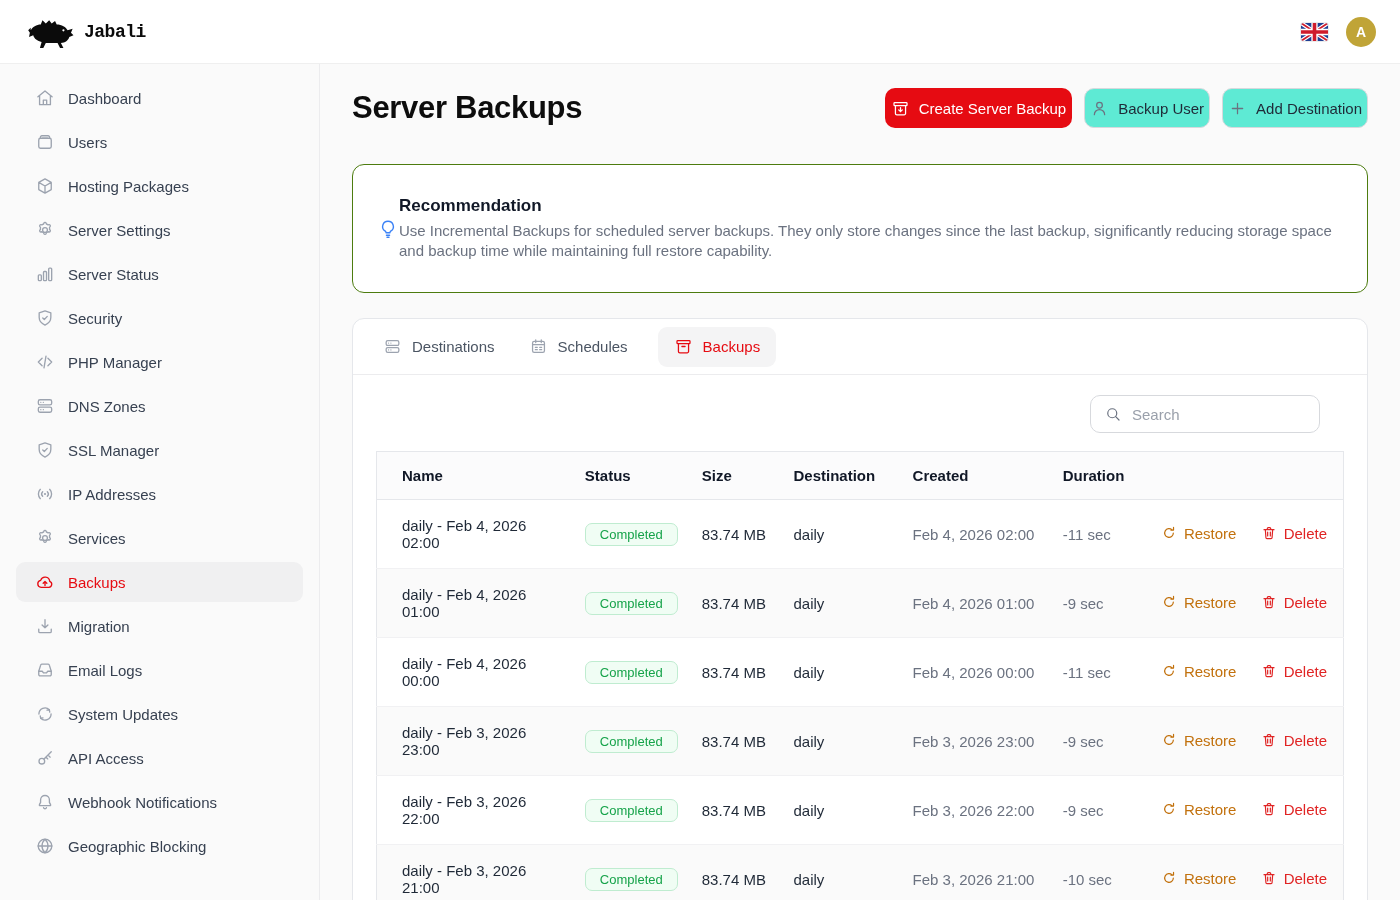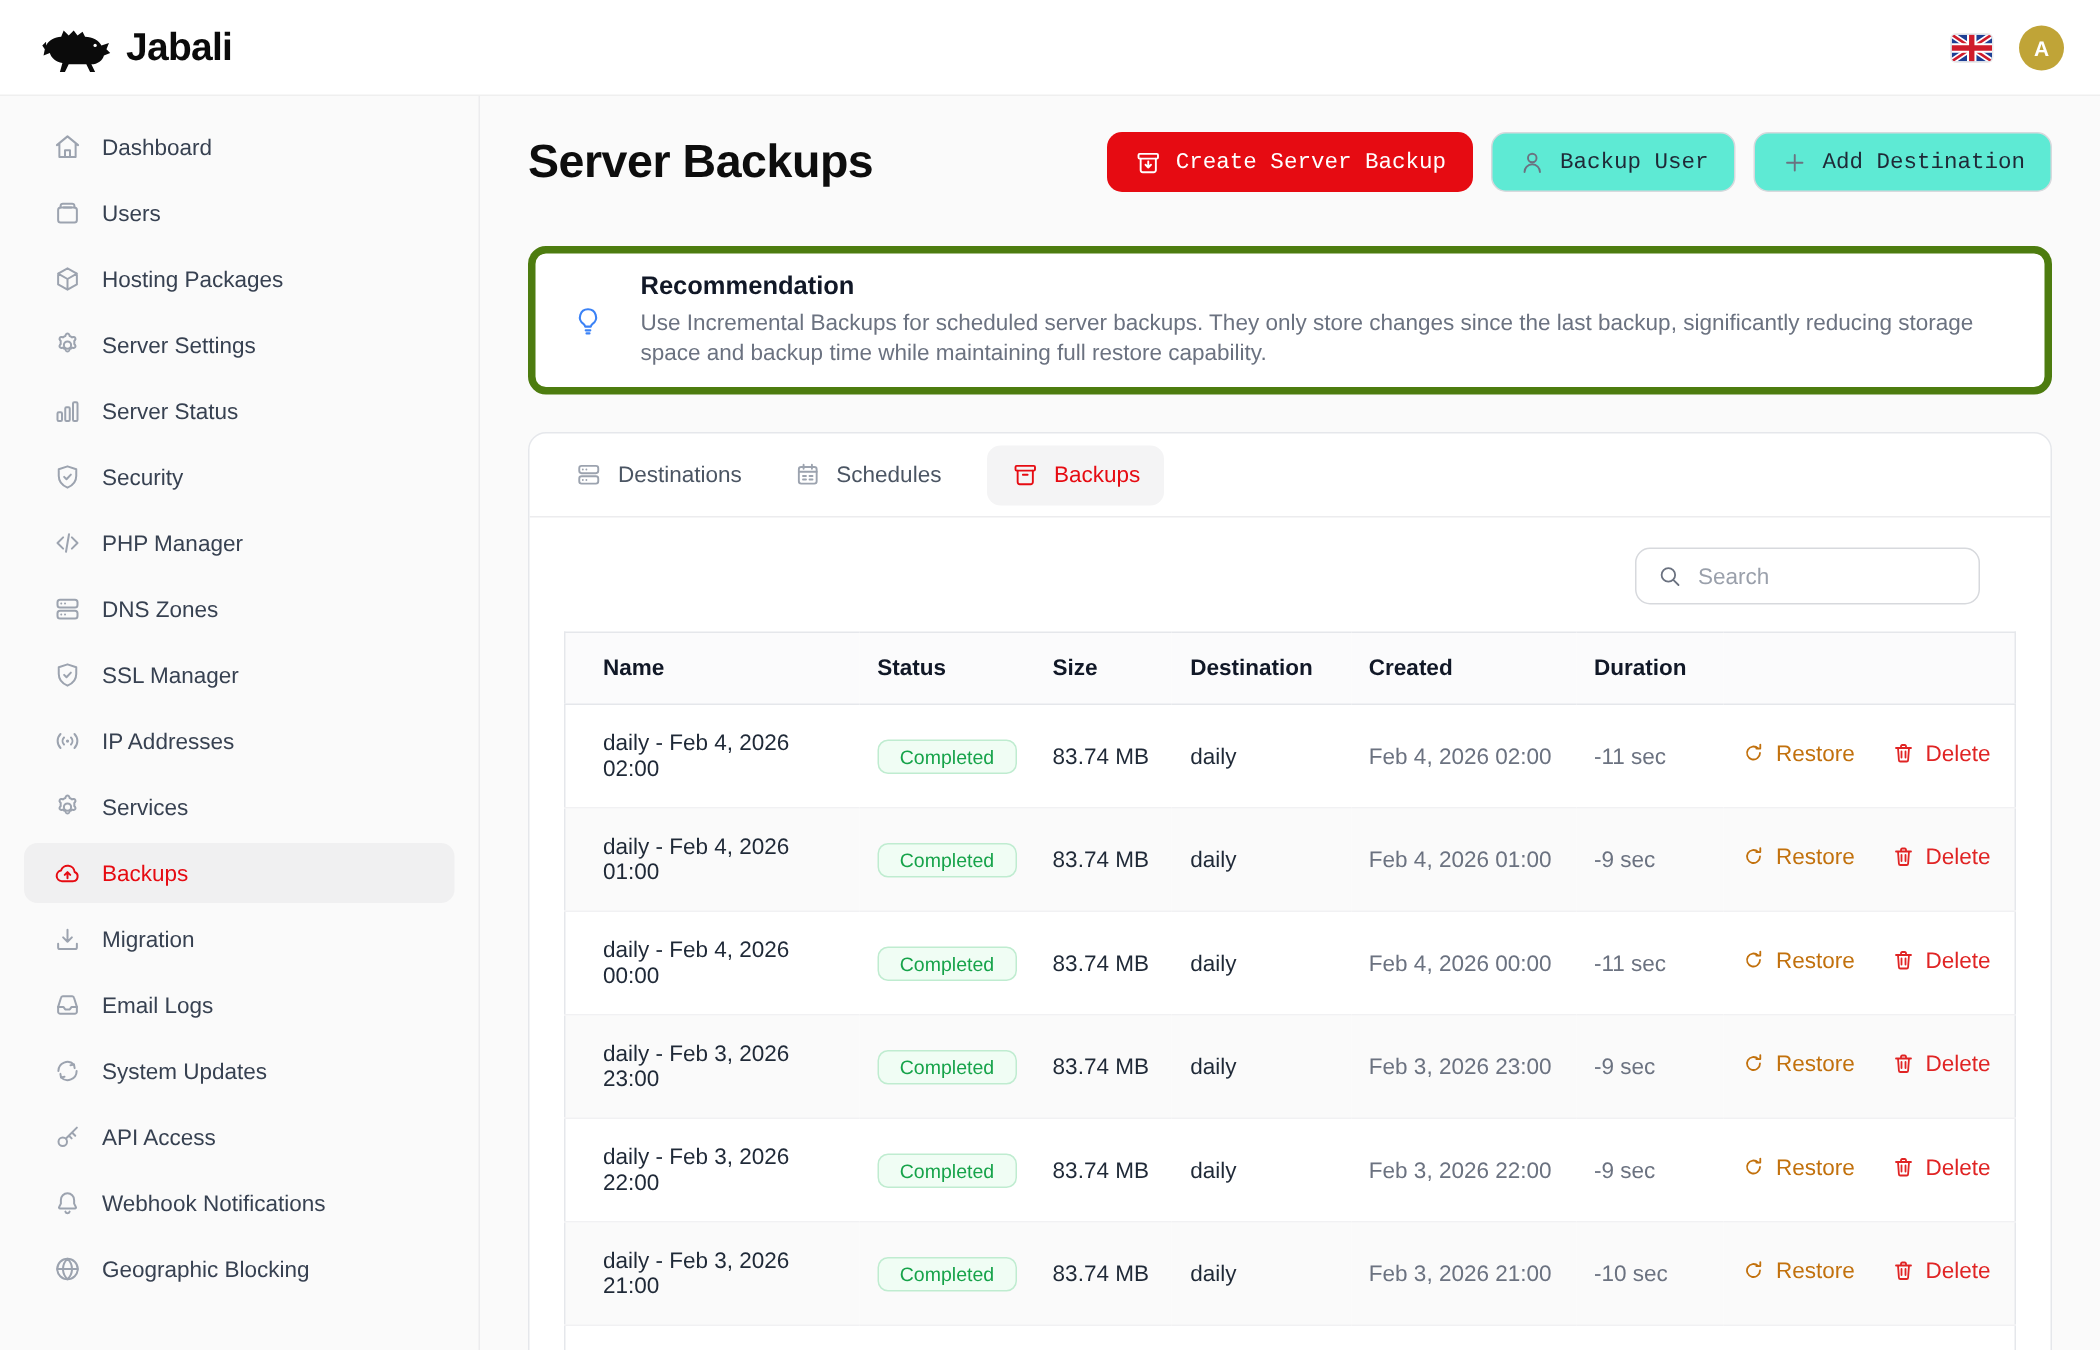--- a/index.html
+++ b/index.html
@@ -11,21 +11,21 @@
   svg { display:block; }
   .ic { width:20px; height:20px; stroke:currentColor; fill:none; stroke-width:1.6; stroke-linecap:round; stroke-linejoin:round; flex:none; }
 
   
   .topbar {
     height:64px; background:#fff; border-bottom:1px solid #efefef;
     display:flex; align-items:center; justify-content:space-between; padding:0 24px;
   }
   .brand { display:flex; align-items:center; gap:8px; }
   .brand-logo { width:52px; height:36px; }
-  .brand-name { font-size:26px; font-weight:800; color:#0b0b0b; letter-spacing:-0.5px; }
+  .brand-name { font-size:18px; font-weight:800; color:#0b0b0b; letter-spacing:-0.5px;font-family:Liberation Mono, monospace; }
   .topbar-right { display:flex; align-items:center; gap:18px; }
   .flag { width:27px; height:18px; border-radius:3px; overflow:hidden; box-shadow:0 0 0 1px rgba(0,0,0,.08); cursor:pointer; }
   .avatar {
     width:30px; height:30px; border-radius:50%; background:var(--avatar_bg,#c0a437);
     color:#fff; font-weight:700; font-size:14px; display:flex; align-items:center; justify-content:center; cursor:pointer;
   }
 
   
   .layout { display:flex; height:836px; }
   .sidebar {
@@ -40,33 +40,33 @@
   .side-item.active { background:#f0f0f1; color:var(--accent,#e60b12); font-weight:500; }
   .side-item.active .ic { color:var(--accent,#e60b12); }
 
   .main { flex:1; padding:24px 32px 0; overflow:hidden; }
 
   
   .title-row { display:flex; align-items:center; justify-content:space-between; margin-bottom:36px; }
   .page-title { font-size:31px; font-weight:800; color:#0d0d0d; letter-spacing:-0.3px; }
   .actions { display:flex; gap:12px; }
   .btn {
-    display:flex; align-items:center; gap:9px; height:40px; padding:0 17px;
+    display:flex; align-items:center; gap:9px; height:40px; padding:0 5px;
     border-radius:10px; font-size:15px; cursor:pointer; border:1px solid transparent; background:none;
-    font-family:Liberation Mono, monospace;
+    font-family:Liberation Sans, sans-serif;
   }
   .btn .ic { width:19px; height:19px; }
   .btn-primary { background:var(--accent,#e60b12); color:#fff; }
   .btn-secondary { background:#5eead4; border-color:#d7d9dd; color:#1f2937; }
   .btn-secondary .ic { color:#6b7280; }
 
   
   .reco-card {
-    background:#fff; border:5px solid #4d7c0f; border-radius:12px;
-    padding:12px 24px; display:flex; align-items:center; gap:24px; margin-bottom:25px;
+    background:#fff; border:1px solid #4d7c0f; border-radius:12px;
+    padding:31px 24px; display:flex; align-items:center; margin-bottom:25px;
   }
   .reco-card .ic { width:22px; height:22px; color:var(--info,#3b82f6); stroke-width:1.5; }
   .reco-title { font-size:17px; font-weight:700; color:#111827; margin-bottom:5px; }
   .reco-body { font-size:15px; color:#6b7280; line-height:20px; max-width:960px; }
 
   
   .card { background:#fff; border:1px solid #e5e7eb; border-radius:12px; overflow:hidden; }
   .tabs { display:flex; align-items:center; gap:26px; padding:8px 26px; height:56px; border-bottom:1px solid #ececee; }
   .tab { display:flex; align-items:center; gap:10px; color:#4b5563; cursor:pointer; padding:0 4px; height:40px; border-radius:9px; }
   .tab .ic { width:19px; height:19px; color:#9ca3af; }

